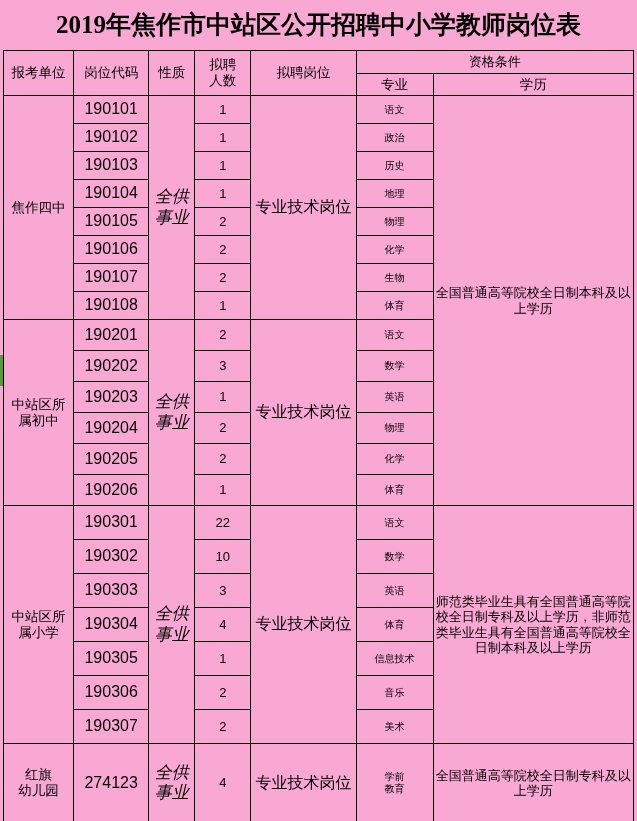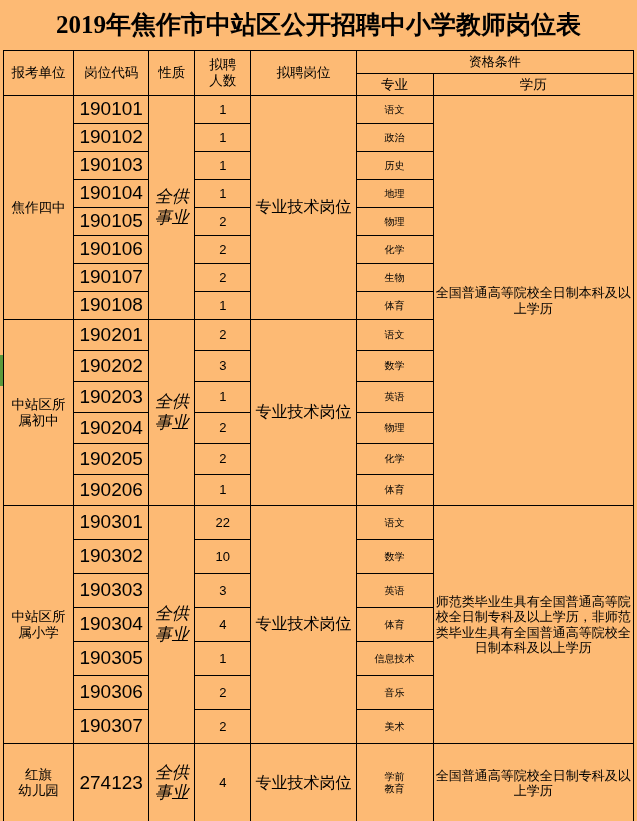--- a/index.html
+++ b/index.html
@@ -12,21 +12,21 @@
     height: 821px;
     font-family: "Liberation Sans", "DejaVu Sans", sans-serif;
     color: #000000;
     overflow: hidden;
   }
 
   #page {
     position: relative;
     width: 637px;
     height: 821px;
-    background: #fdba74;
+    background: #f9a8d4;
   }
 
   
   #row-marker {
     position: absolute;
     left: 0;
     top: 355px;
     width: 3px;
     height: 31px;
     background: #5b9a3c;
@@ -82,21 +82,21 @@
     height: 22px;
     font-size: 13px;
   }
   .r {
     height: 28px;
   }
   .r-tall {
     height: 31px;
   }
   .code {
-    font-size: 19px;
+    font-size: 16px;
   }
   .num {
     font-size: 13px;
   }
   .unit {
     font-size: 13.5px;
   }
   .nature {
     font-size: 17px;
     line-height: 1.25;

